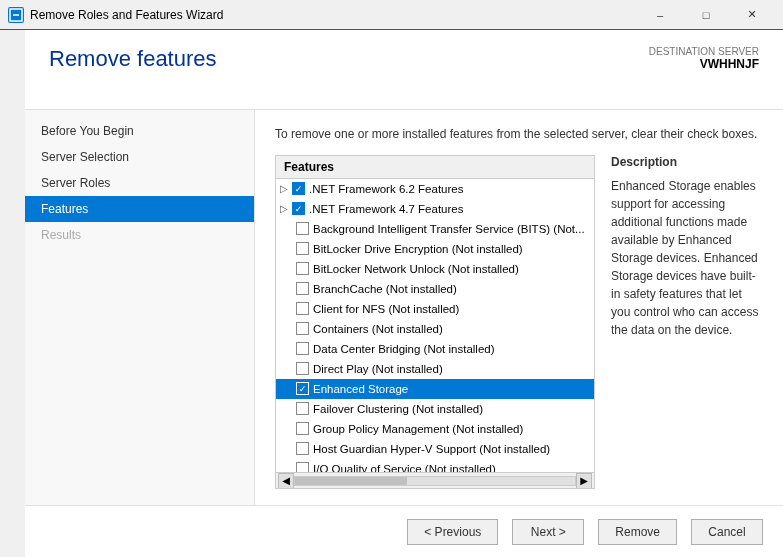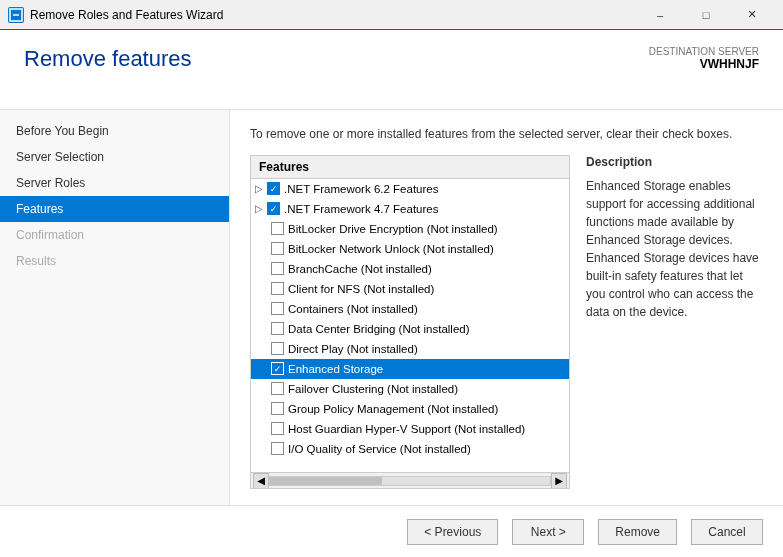--- a/index.html
+++ b/index.html
@@ -33,20 +33,21 @@
       cursor: pointer; font-size: 11px; color: #333;
       display: flex; align-items: center; justify-content: center;
     }
 
     
     .wizard-container {
       display: flex;
       flex-direction: column;
       height: calc(557px - 30px);
       background: white;
+      margin-left: 25px;
     }
 
     
     .wizard-header {
       background: white;
       padding: 16px 24px 12px 24px;
       display: flex;
       align-items: flex-start;
       justify-content: space-between;
       border-bottom: 1px solid #e0e0e0;
@@ -256,21 +257,20 @@
     </div>
   </div>
 
   <div class="wizard-body">
 
     <nav class="wizard-nav">
       <div class="nav-item">Before You Begin</div>
       <div class="nav-item">Server Selection</div>
       <div class="nav-item">Server Roles</div>
       <div class="nav-item active">Features</div>
-      <div class="nav-item disabled">Confirmation</div>
       <div class="nav-item disabled">Results</div>
     </nav>
 
     <div class="wizard-content">
       <p class="content-description">To remove one or more installed features from the selected server, clear their check boxes.</p>
 
       <div class="features-panel">
 
         <div class="feature-list-container">
           <div class="feature-list-header">Features</div>
@@ -281,20 +281,25 @@
               <span class="feature-checkbox checked-blue">✓</span>
               <span class="feature-label">.NET Framework 6.2 Features</span>
             </div>
 
             <div class="feature-item">
               <span class="feature-expand">▷</span>
               <span class="feature-checkbox checked-blue">✓</span>
               <span class="feature-label">.NET Framework 4.7 Features</span>
             </div>
 
+            <div class="feature-item">
+              <span class="feature-indent"></span>
+              <span class="feature-checkbox"></span>
+              <span class="feature-label">Background Intelligent Transfer Service (BITS) (Not...</span>
+            </div>
 
             <div class="feature-item">
               <span class="feature-indent"></span>
               <span class="feature-checkbox"></span>
               <span class="feature-label">BitLocker Drive Encryption (Not installed)</span>
             </div>
 
             <div class="feature-item">
               <span class="feature-indent"></span>
               <span class="feature-checkbox"></span>

